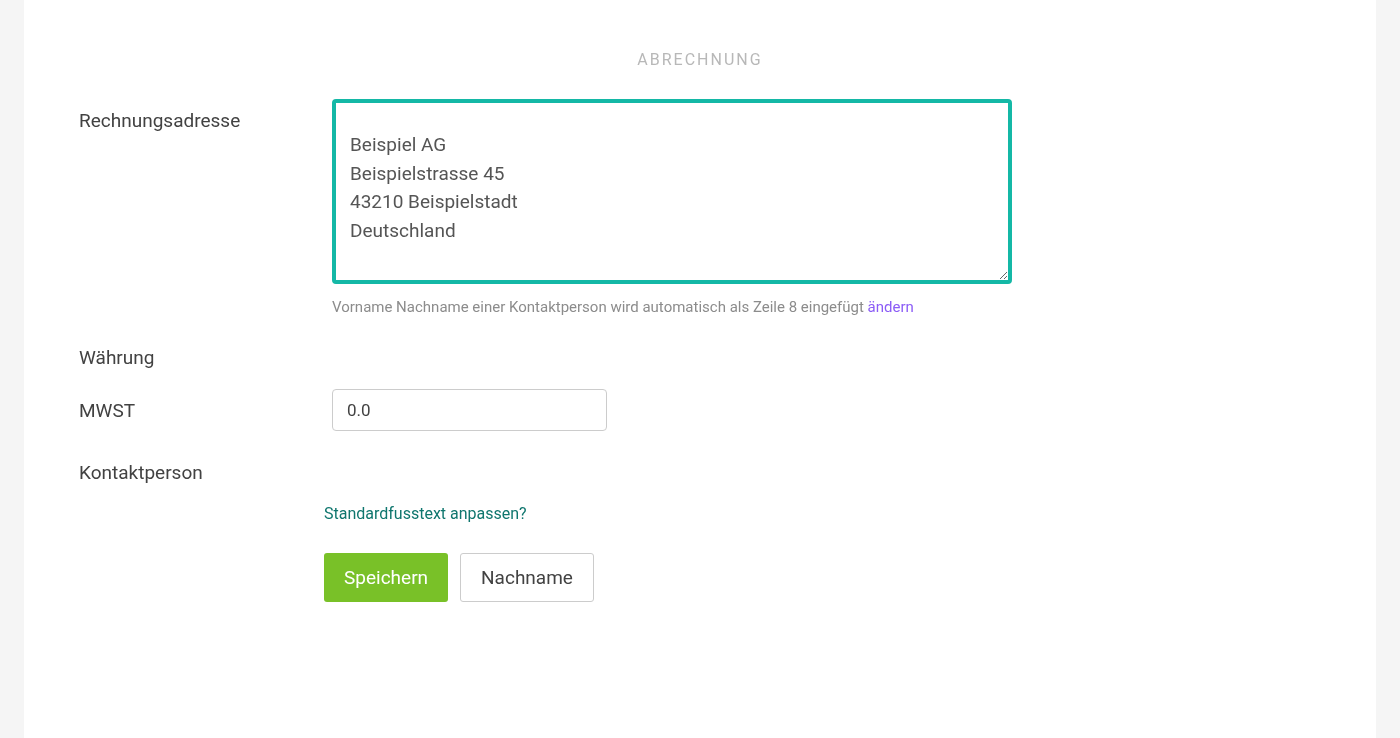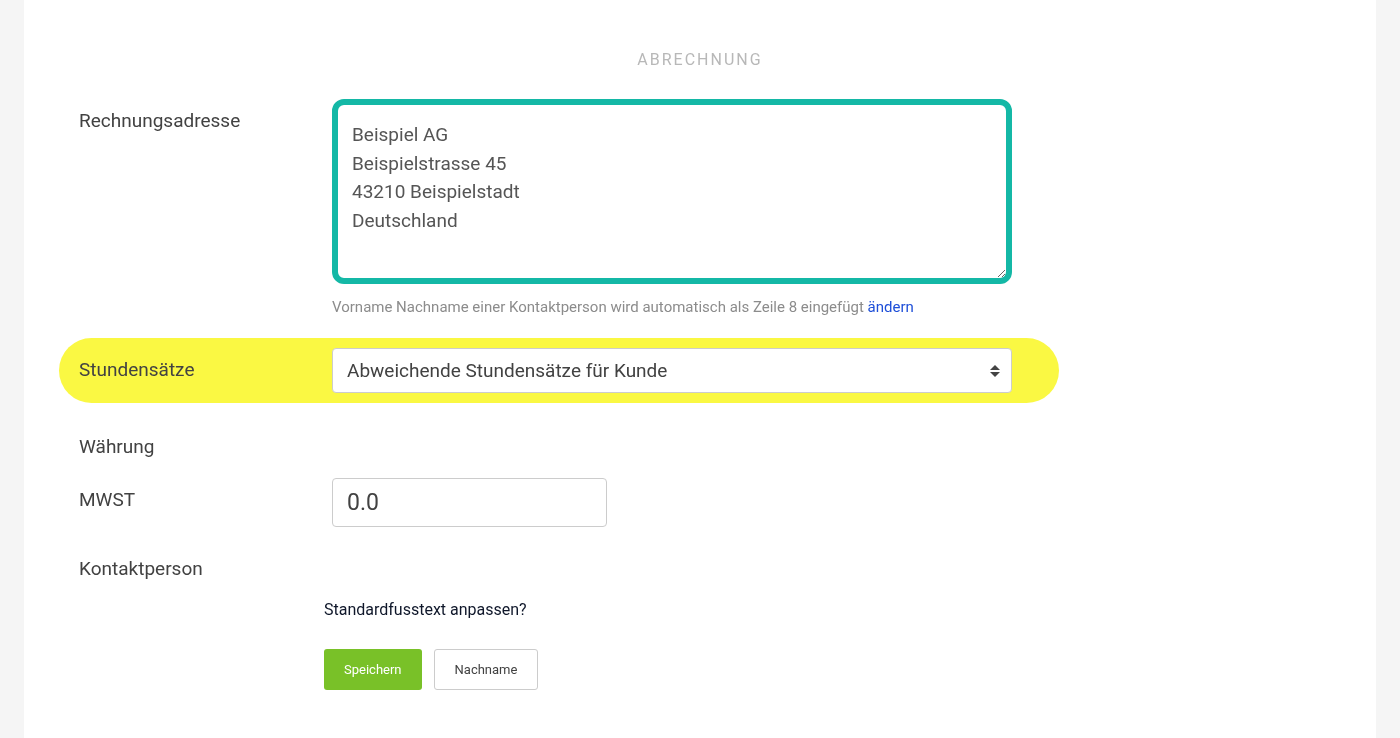--- a/index.html
+++ b/index.html
@@ -44,36 +44,36 @@
       font-size: 19px;
       color: #424242;
       padding-top: 10px;
     }
     .form-control-wrapper {
       flex: 0 0 auto;
     }
     textarea.form-control {
       width: 680px;
       height: 185px;
-      padding: 16px 14px;
+      padding: 28px 14px;
       font-size: 19px;
       font-family: inherit;
       color: #555;
-      border: 6px solid #14b8a6;
-      border-radius: 12px;
+      border: 4px solid #14b8a6;
+      border-radius: 4px;
       resize: both;
       line-height: 1.5;
     }
     .hint {
       font-size: 15px;
       color: #8c8c8c;
       margin-top: 10px;
     }
     .hint-link {
-      color: #1d4ed8;
+      color: #8b5cf6;
       text-decoration: none;
       cursor: pointer;
     }
     .highlight-row {
       background: #faf843;
       border-radius: 999px;
       padding: 10px 0;
       margin-left: -20px;
       padding-left: 20px;
       width: 1000px;
@@ -131,40 +131,40 @@
       width: 0;
       height: 0;
       border-left: 5px solid transparent;
       border-right: 5px solid transparent;
       border-top: 5px solid #444;
     }
     input.form-control {
       border: 1px solid #ccc;
       border-radius: 4px;
       padding: 10px 14px;
-      font-size: 23px;
+      font-size: 17px;
       font-family: inherit;
       color: #424242;
       width: 275px;
       background: #fff;
     }
     .footer-link {
-      color: #0f172a;
+      color: #0f766e;
       font-size: 16px;
       text-decoration: none;
       cursor: pointer;
       display: inline-block;
       margin-bottom: 30px;
     }
     .buttons {
       display: flex;
       gap: 12px;
     }
     .btn {
-      font-size: 13px;
+      font-size: 19px;
       padding: 12px 20px;
       border-radius: 3px;
       cursor: pointer;
       font-family: inherit;
     }
     .btn-primary {
       background: #79c128;
       color: #fff;
       border: none;
     }
@@ -190,34 +190,20 @@
         <textarea class="form-control" style="">Beispiel AG
 Beispielstrasse 45
 43210 Beispielstadt
 Deutschland</textarea>
         <div class="hint">
           <span>Vorname Nachname einer Kontaktperson wird automatisch als Zeile 8 eingefügt </span><a class="hint-link">ändern</a>
         </div>
       </div>
     </div>
 
-    <div class="highlight-row">
-      <div class="form-row">
-        <div class="form-label">Stundensätze</div>
-        <div class="select-wrapper">
-          <select class="form-control select-wide">
-            <option>Abweichende Stundensätze für Kunde</option>
-          </select>
-          <span class="select-caret">
-            <span class="up"></span>
-              <span class="down"></span>
-          </span>
-        </div>
-      </div>
-    </div>
 
     <div class="form-row">
       <div class="form-label">Währung</div>
     </div>
 
     <div class="form-row">
       <div class="form-label">MWST</div>
       <input type="text" class="form-control" value="0.0" style="">
     </div>
 

